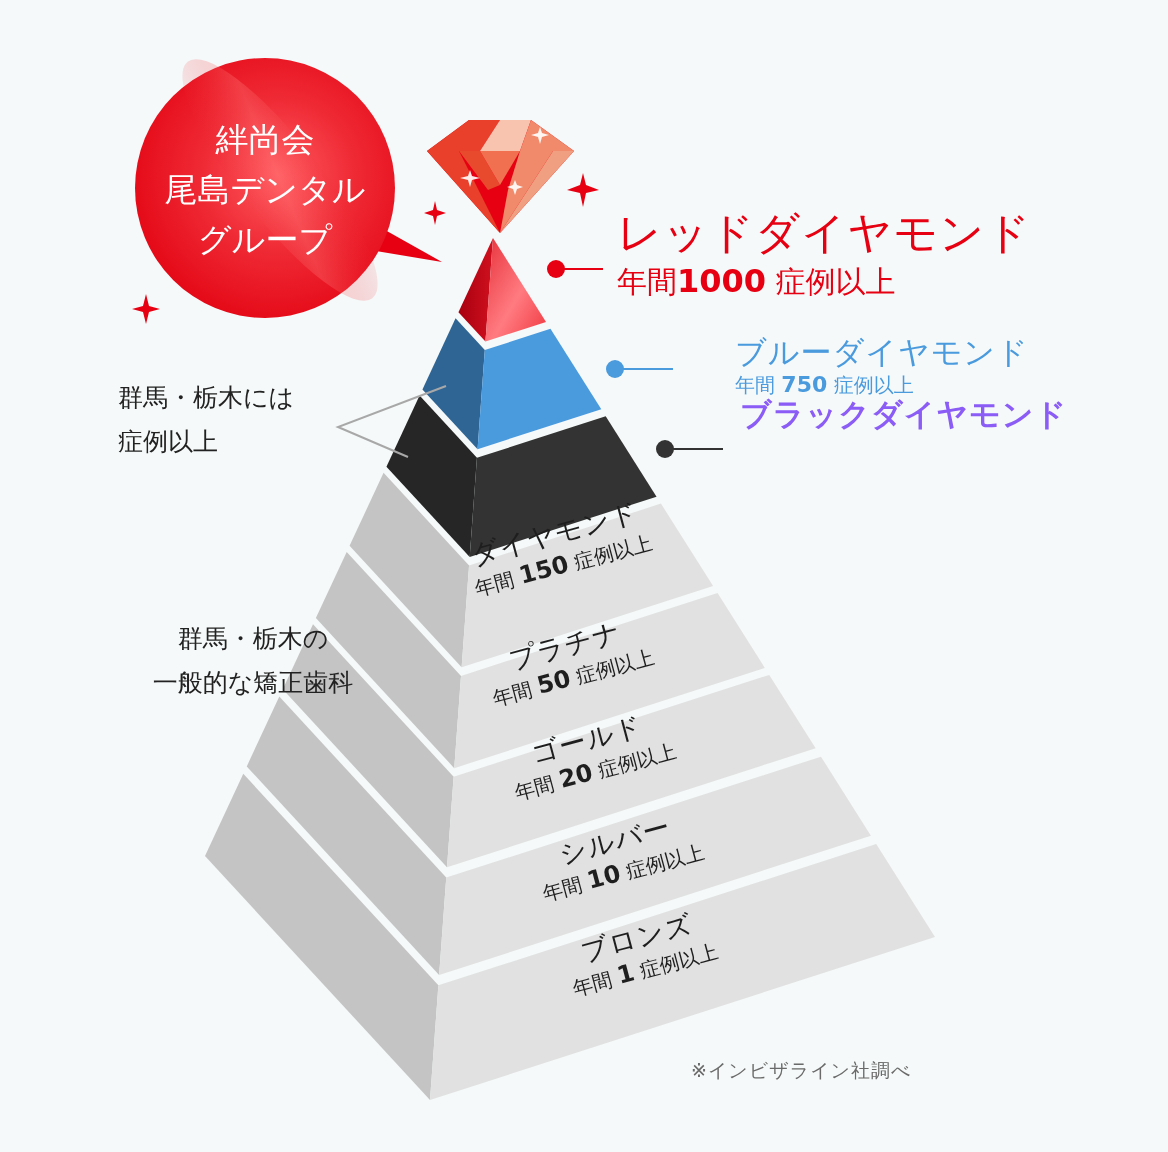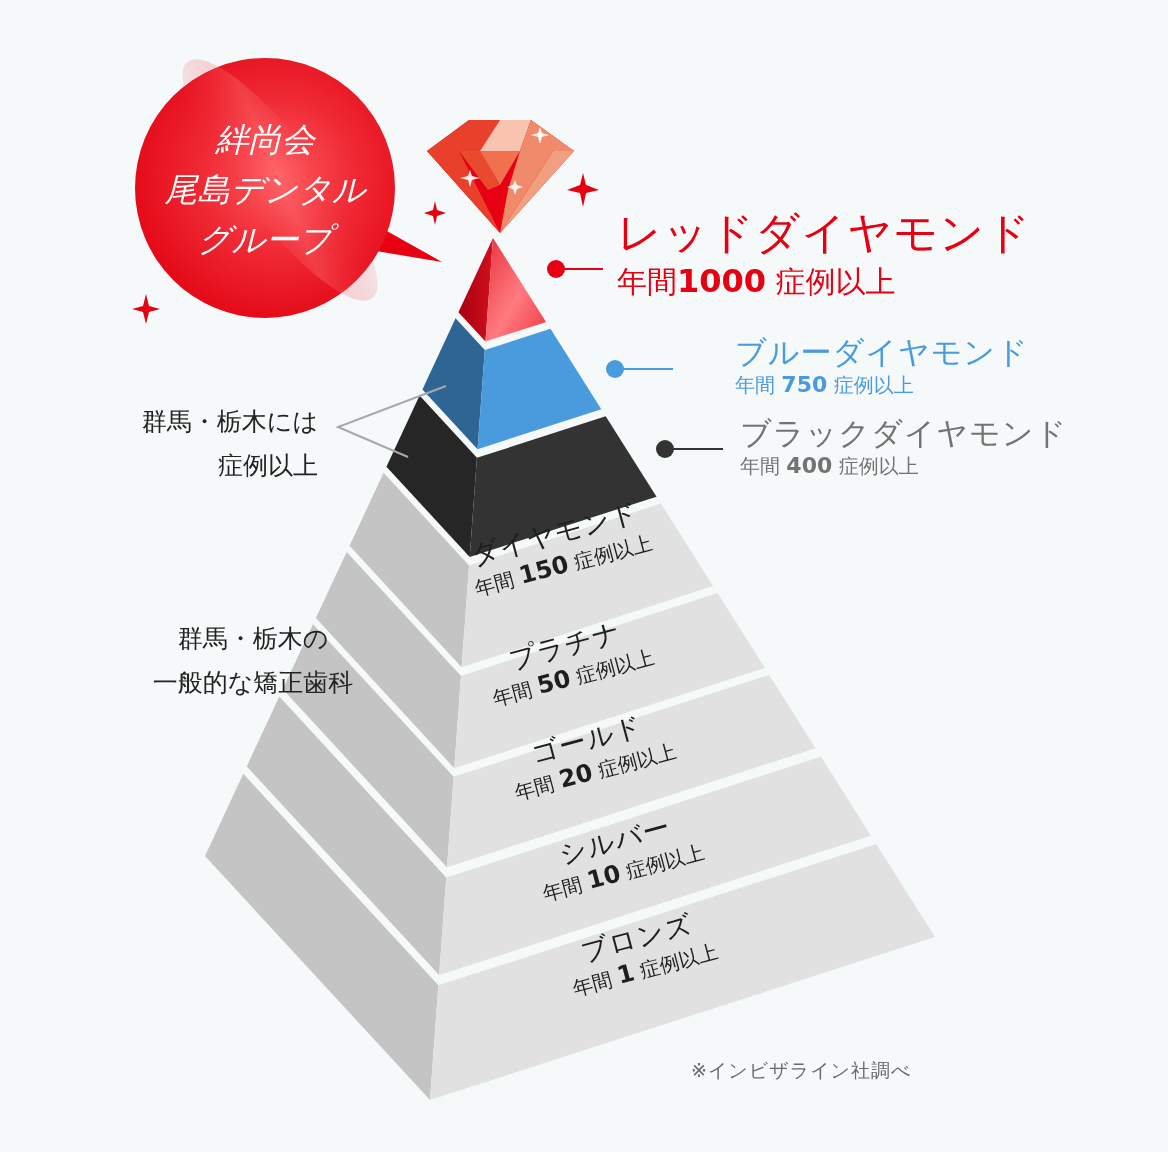--- a/index.html
+++ b/index.html
@@ -2,21 +2,21 @@
 <html><head>
 <meta charset="utf-8">
 <style>
   html, body { margin: 0; padding: 0; }
   body { width: 1168px; height: 1152px; background: #f5f9f9; position: relative; overflow: hidden;
          font-family: "DejaVu Sans", "Liberation Sans", sans-serif; }
   #stage { position: absolute; left: 0; top: 0; width: 1168px; height: 1152px; }
   svg { position: absolute; left: 0; top: 0; }
   .abs { position: absolute; white-space: nowrap; }
   .bubble-text { color: #ffffff; font-family: "DejaVu Serif", "Liberation Serif", serif; font-size: 33px;
-                 line-height: 50px; text-align: center; width: 260px; font-style: italic; }
+                 line-height: 50px; text-align: center; width: 260px; }
   .serif-note { font-family: "DejaVu Serif", "Liberation Serif", serif; color: #222; font-size: 25px; line-height: 44px; }
   .leg-title { font-size: 40px; letter-spacing: 1px; }
   .tier-label { transform-origin: left top; text-align: center; color: #1e1e1e; }
   .tier-label .t { font-size: 27px; display: block; letter-spacing: 1px; }
   .tier-label .s { font-size: 20px; display: block; }
   .tier-label .s b { font-size: 24px; }
   .footnote { font-size: 19px; color: #6a6a6a; letter-spacing: 1px; }
 </style>
 </head>
 <body>
@@ -135,29 +135,25 @@
   </div>
 
   <div class="abs" style="left:690px; top:333px; color:#4a9ade;margin-left:45px;">
     <div style="font-size:31px; line-height:38px; letter-spacing:1px;">ブルーダイヤモンド</div>
     <div style="font-size:20px; line-height:28px;">
       <span>年間</span> <b style="font-size:22px;">750</b>
       <span>症例以上</span>
     </div>
   </div>
 
-  <div class="abs" style="left:740px; top:414px; color:#737373;">
+  <div class="abs" style="left:740px; top:395px; color:#8b5cf6;font-weight:bold;">
     <div style="font-size:31px; line-height:38px; letter-spacing:1px;">ブラックダイヤモンド</div>
-    <div style="font-size:20px; line-height:28px;">
-      <span>年間</span> <b style="font-size:22px;">400</b>
-      <span>症例以上</span>
-    </div>
   </div>
 
-  <div class="abs serif-note" style="left:118px; top:400px; text-align:right; width:200px;">
+  <div class="abs serif-note" style="left:118px; top:376px; width:200px;">
     <div>群馬・栃木には</div>
     <div>症例以上</div>
   </div>
   <div class="abs serif-note" style="left:128px; top:617px; text-align:center; width:250px;">
     <div>群馬・栃木の</div>
     <div>一般的な矯正歯科</div>
   </div>
 
   <div class="abs tier-label" style="left:462px; top:540px; transform: rotate(-15deg);">
     <span class="t">ダイヤモンド</span>

